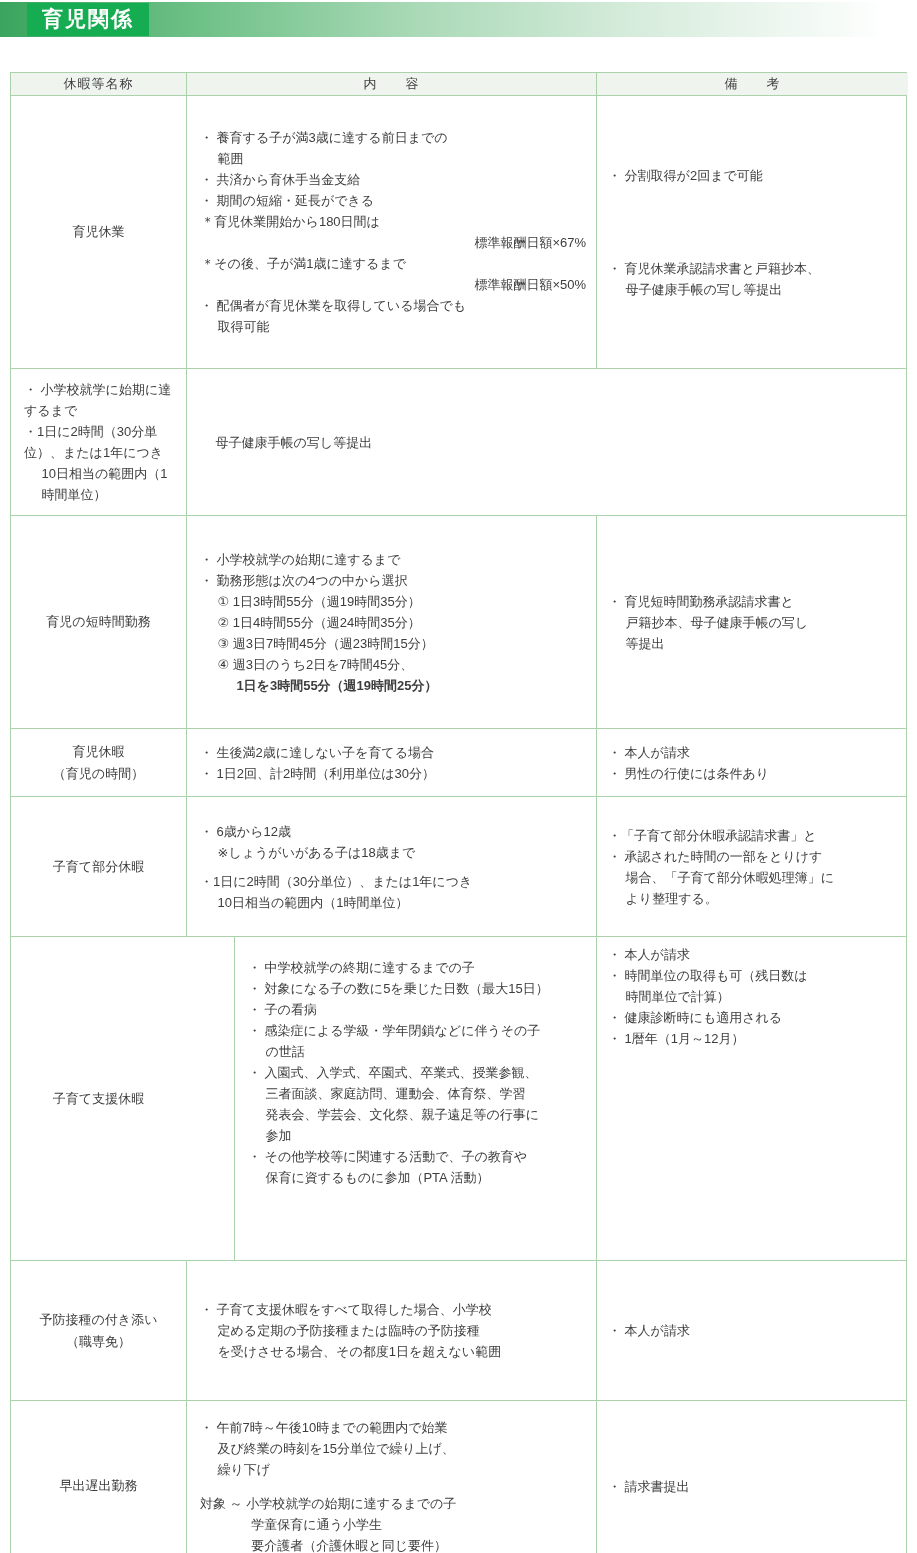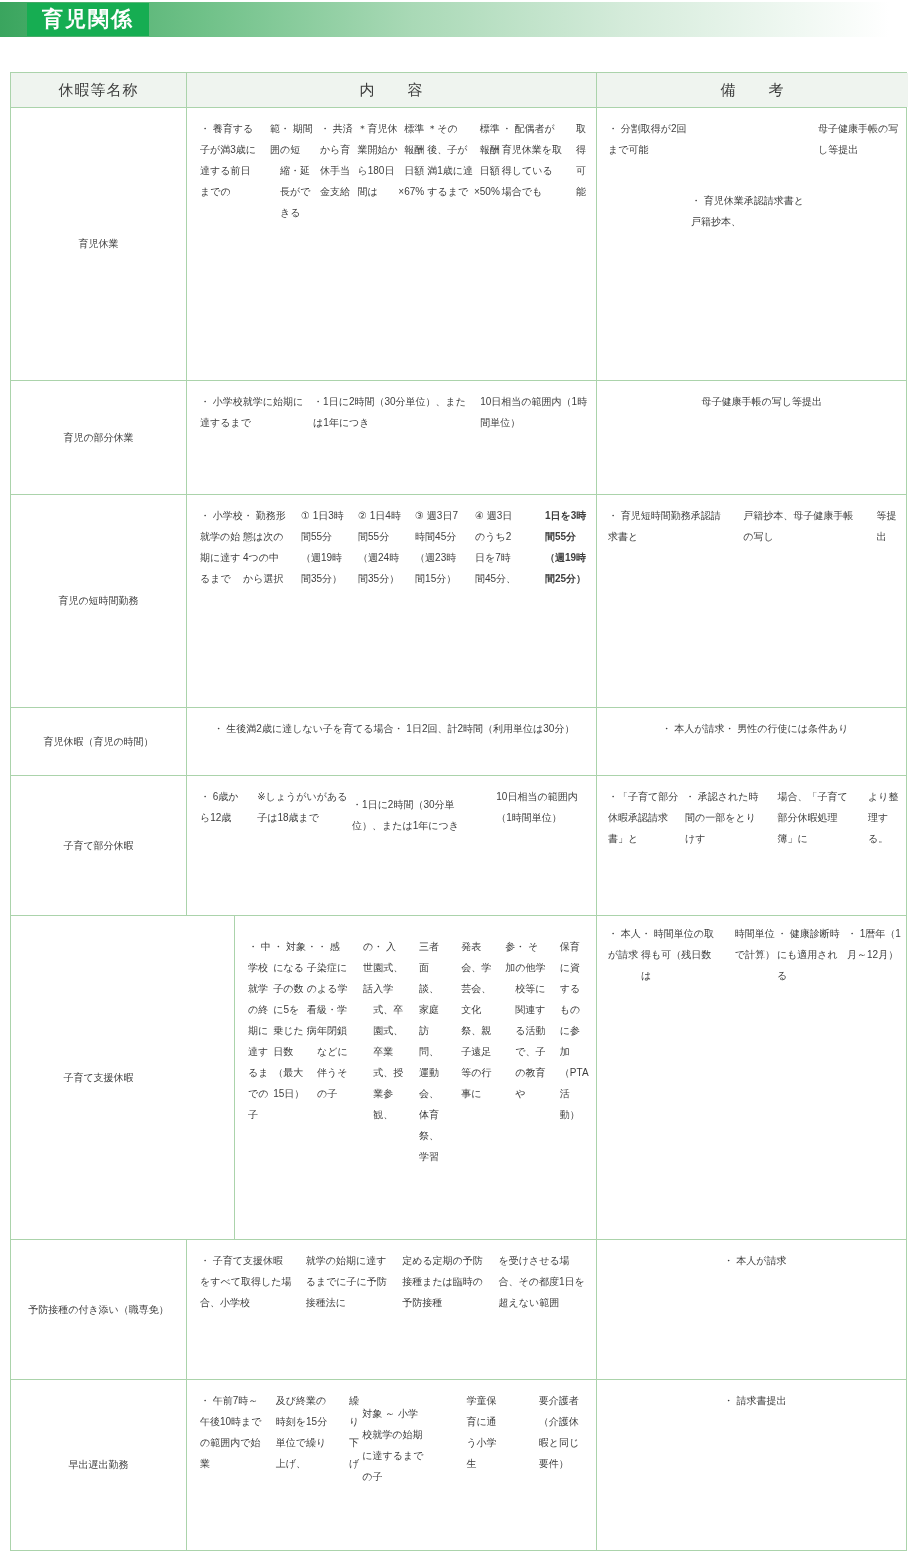--- a/index.html
+++ b/index.html
@@ -32,27 +32,27 @@
     background:#ffffff;
   }
   .thead,.row{
     display:grid;
     grid-template-columns:175px 410px 312px;
   }
   .row{border-top:1px solid var(--border);}
   .th,.td{border-left:1px solid var(--border);}
   .th:first-child,.td:first-child{border-left:none;}
   .th{
-    height:34px;background:var(--head-bg);
+    height:22px;background:var(--head-bg);
     display:flex;align-items:center;justify-content:center;
-    font-size:15px;letter-spacing:1px;
+    font-size:13px;letter-spacing:1px;
   }
   .td{
-    display:flex;flex-direction:row;justify-content:center;
-    font-size:10px;line-height:21px;
+    display:flex;flex-direction:column;justify-content:center;
+    font-size:13px;line-height:21px;
   }
   .td-name{align-items:center;text-align:center;line-height:22px;padding:4px 2px;}
   .td-content{padding:10px 8px 10px 13px;}
   .td-remarks{padding:10px 6px 10px 11px;}
   .ln{white-space:pre-wrap;}
   .ln.c{padding-left:1.35em;}
   .ln.a{padding-left:0.1em;}
   .ln.r{text-align:right;padding-right:2px;}
   .ln.n{padding-left:1.35em;}
   .ln.n2{padding-left:2.8em;font-weight:bold;}
@@ -88,39 +88,36 @@
       <div class="th">備　　考</div>
     </div>
     <div class="tbody">
         <div class="row">
           <div class="td td-name">
             <div class="nm">育児休業</div>
           </div>
           <div class="td td-content">
             <div class="ln b">・ 養育する子が満3歳に達する前日までの</div>
             <div class="ln c">範囲</div>
+            <div class="ln b">・ 共済から育休手当金支給</div>
             <div class="ln b">・ 期間の短縮・延長ができる</div>
-            <div class="ln b">・ 共済から育休手当金支給</div>
             <div class="ln a">＊育児休業開始から180日間は</div>
             <div class="ln r">標準報酬日額×67%</div>
             <div class="ln a">＊その後、子が満1歳に達するまで</div>
             <div class="ln r">標準報酬日額×50%</div>
             <div class="ln b">・ 配偶者が育児休業を取得している場合でも</div>
             <div class="ln c">取得可能</div>
           </div>
           <div class="td td-remarks">
             <div class="ln b">・ 分割取得が2回まで可能</div>
             <div class="ln b bgL">・ 育児休業承認請求書と戸籍抄本、</div>
             <div class="ln c">母子健康手帳の写し等提出</div>
           </div>
         </div>
         <div class="row">
-          <div class="td td-name">
-            <div class="nm">育児の部分休業</div>
-          </div>
           <div class="td td-content">
             <div class="ln b">・ 小学校就学に始期に達するまで</div>
             <div class="ln b">・1日に2時間（30分単位）、または1年につき</div>
             <div class="ln c">10日相当の範囲内（1時間単位）</div>
           </div>
           <div class="td td-remarks">
             <div class="ln c">母子健康手帳の写し等提出</div>
           </div>
         </div>
         <div class="row">
@@ -198,21 +195,20 @@
             <div class="ln b">・ 1暦年（1月～12月）</div>
           </div>
         </div>
         <div class="row">
           <div class="td td-name">
             <div class="nm">予防接種の付き添い</div>
             <div class="nm">（職専免）</div>
           </div>
           <div class="td td-content">
             <div class="ln b">・ 子育て支援休暇をすべて取得した場合、小学校</div>
-            <div class="ln c">就学の始期に達するまでに子に予防接種法に</div>
             <div class="ln c">定める定期の予防接種または臨時の予防接種</div>
             <div class="ln c">を受けさせる場合、その都度1日を超えない範囲</div>
           </div>
           <div class="td td-remarks">
             <div class="ln b">・ 本人が請求</div>
           </div>
         </div>
         <div class="row">
           <div class="td td-name">
             <div class="nm">早出遅出勤務</div>

